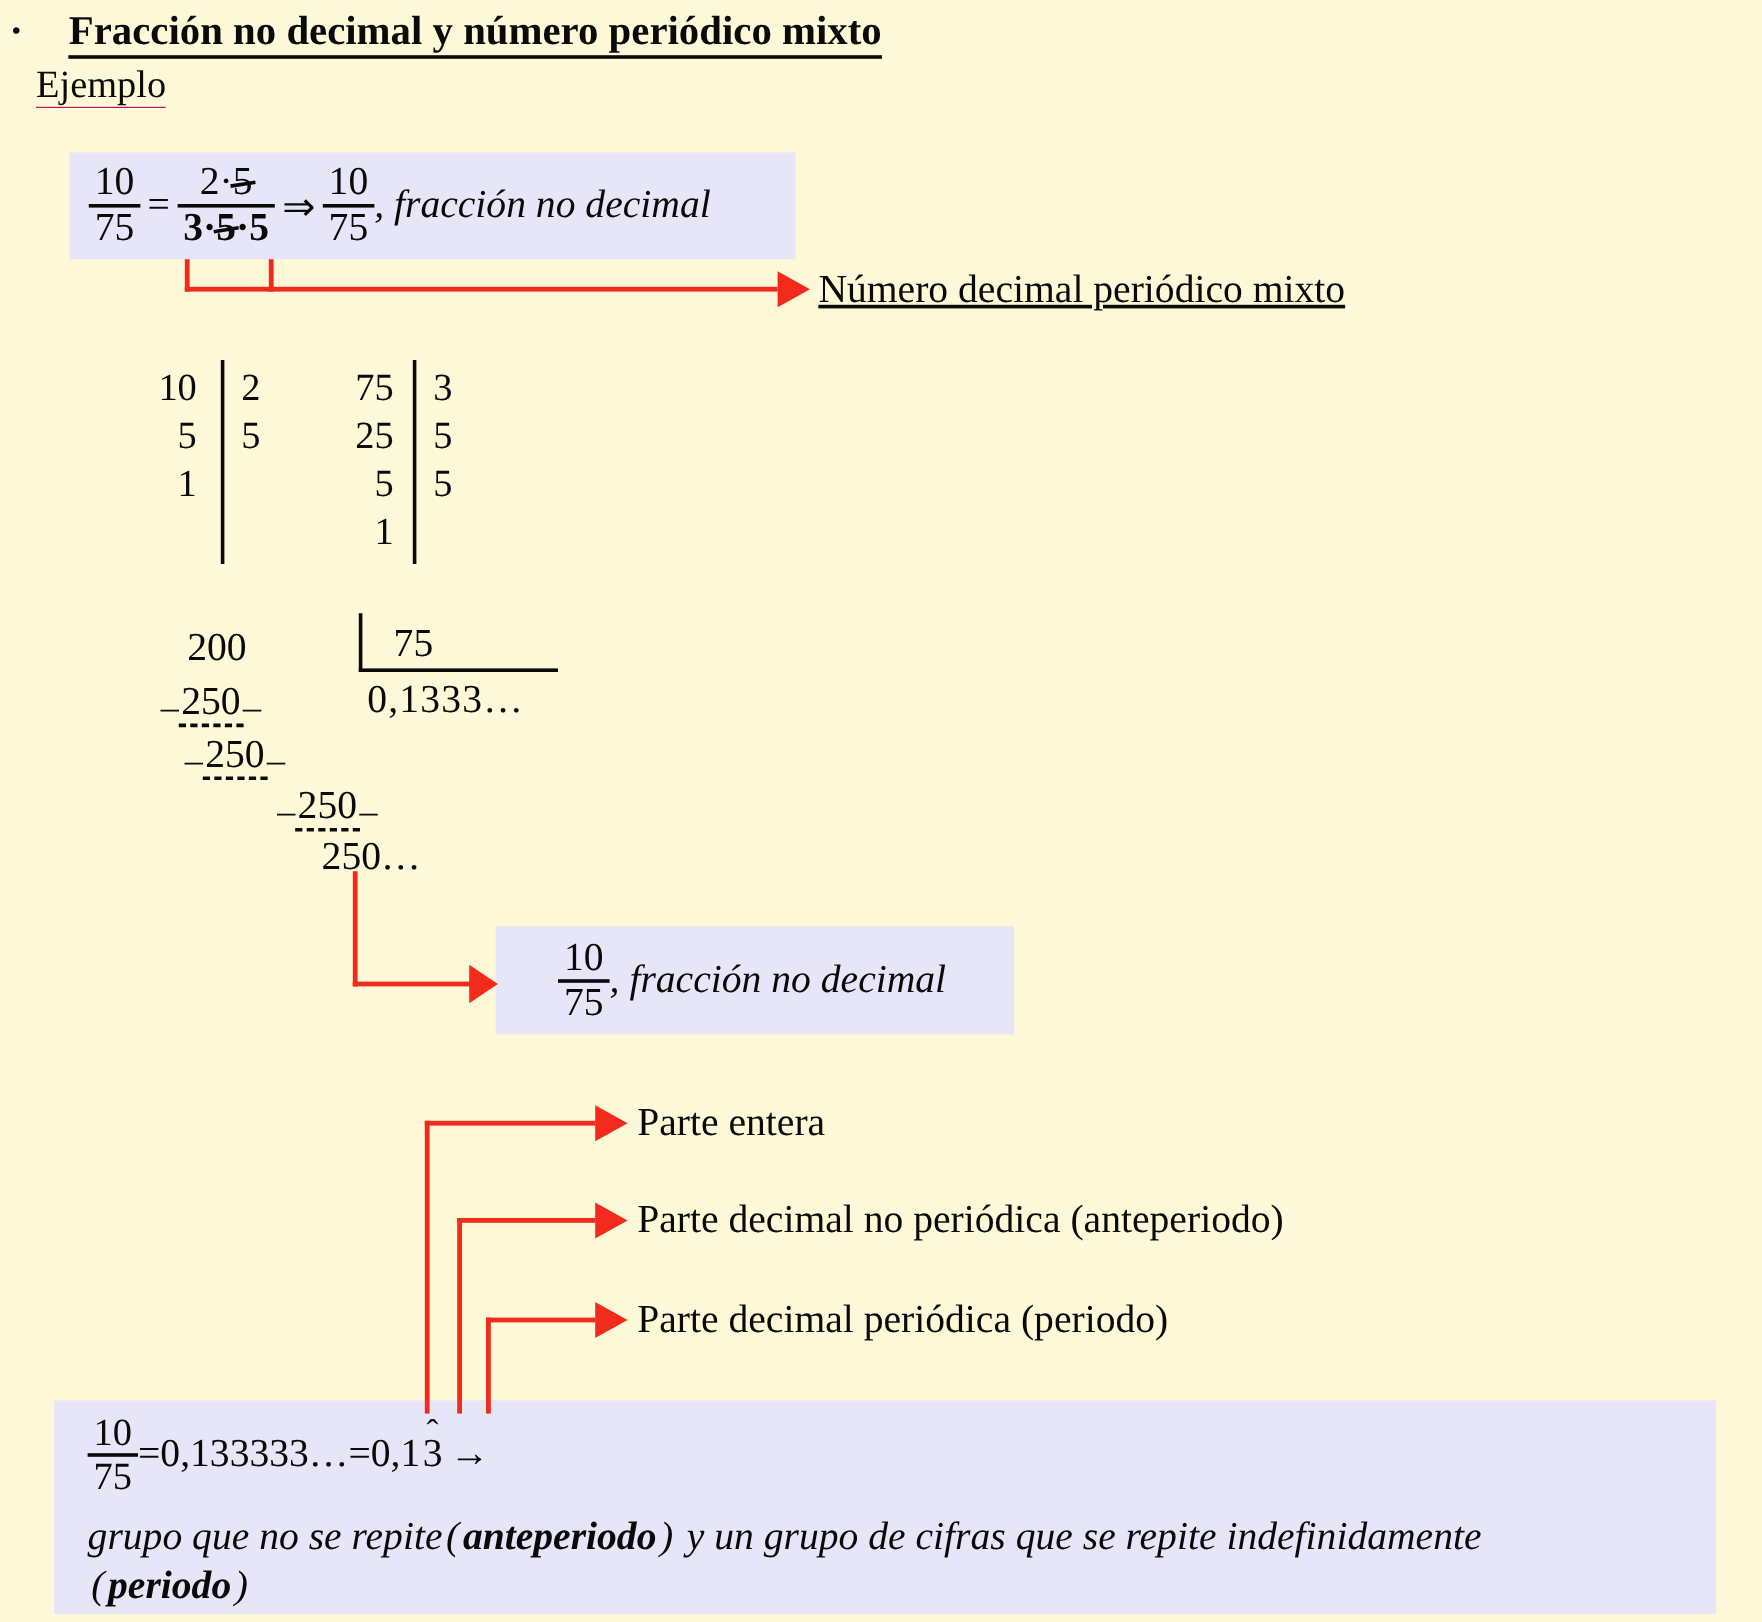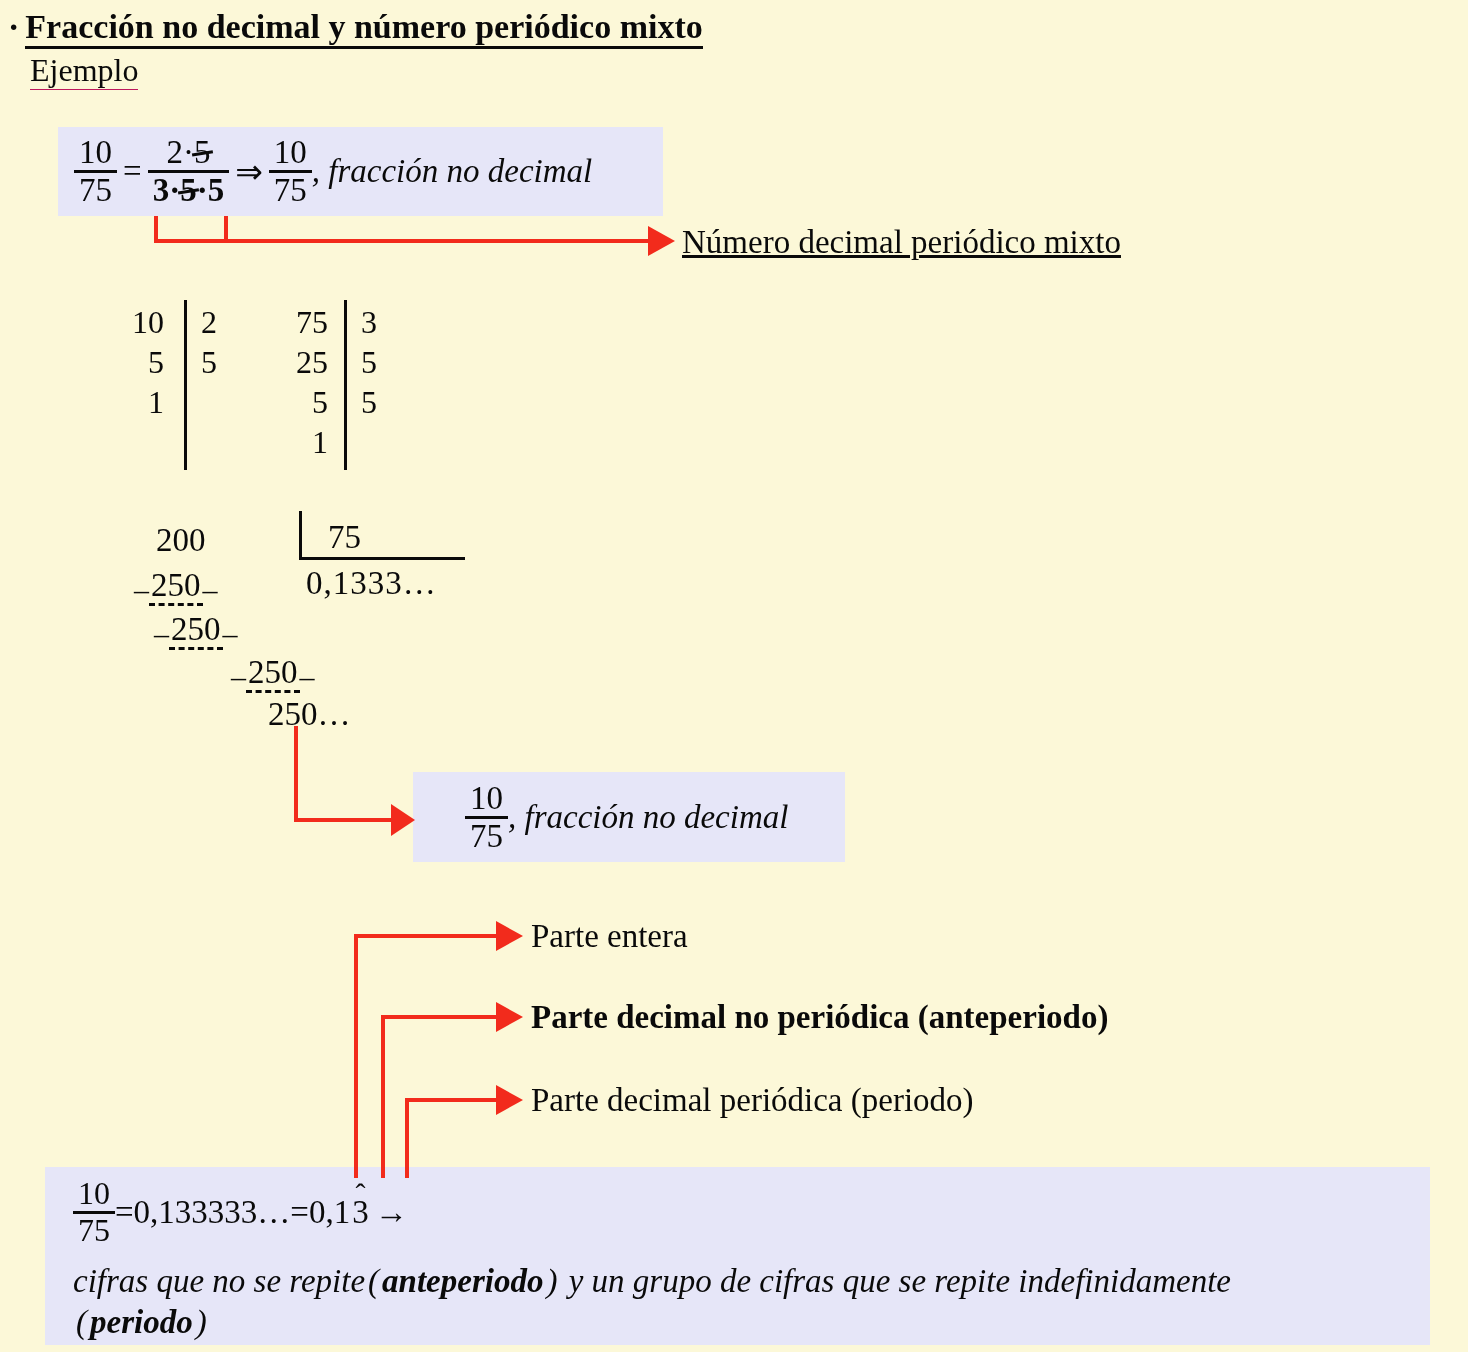--- a/index.html
+++ b/index.html
@@ -9,21 +9,21 @@
     background:#FCF8D8;
     font-family:"Liberation Serif", serif;
     color:#0a0a0a;
     overflow:hidden;
   }
   .abs { position:absolute; }
 
   
   .title-row { left:8px; top:8px; font-size:34px; font-weight:bold; white-space:nowrap; }
   .title-row .bullet { font-weight:bold; margin-right:6px; }
-  .title-row .title-text { border-bottom:3px solid #0a0a0a; padding-bottom:1px; }
+  .title-row .title-text { border-bottom:3px solid #0a0a0a; padding-bottom:1px;margin-left:32px; }
   .example { left:30px; top:52px; font-size:32px; }
   .example span { border-bottom:1px solid #be185d; padding-bottom:1px; }
 
   
   .panel { background:#E6E6F8; }
   #panel-simplification { left:58px; top:127px; width:605px; height:89px;
       display:flex; align-items:center; padding-left:16px; font-size:33px; }
   #panel-fraction-note { left:413px; top:772px; width:432px; height:90px;
       display:flex; align-items:center; padding-left:52px; font-size:33px; }
   #panel-conclusion { left:45px; top:1167px; width:1385px; height:178px; }
@@ -172,39 +172,39 @@
 </div>
 
 <div class="rl" style="left:354px;top:934px;width:4px;height:244px;"></div>
 <div class="rl" style="left:354px;top:934px;width:142px;height:4px;"></div>
 <div class="ah" style="left:496px;top:921px;border-width:15px 0 15px 27px;"></div>
 <div class="annot" style="left:531px;top:918px;">Parte entera</div>
 
 <div class="rl" style="left:381px;top:1015px;width:4px;height:163px;"></div>
 <div class="rl" style="left:381px;top:1015px;width:115px;height:4px;"></div>
 <div class="ah" style="left:496px;top:1002px;border-width:15px 0 15px 27px;"></div>
-<div class="annot" style="left:531px;top:999px;font-weight:bold;">Parte decimal no periódica (anteperiodo)</div>
+<div class="annot" style="left:531px;top:999px;">Parte decimal no periódica (anteperiodo)</div>
 
 <div class="rl" style="left:405px;top:1098px;width:4px;height:80px;"></div>
 <div class="rl" style="left:405px;top:1098px;width:91px;height:4px;"></div>
 <div class="ah" style="left:496px;top:1085px;border-width:15px 0 15px 27px;"></div>
 <div class="annot" style="left:531px;top:1082px;">Parte decimal periódica (periodo)</div>
 
 <div class="abs panel" id="panel-conclusion">
   <div class="c-line" id="c-line1">
     <span class="frac">
       <span class="num">10</span>
       <span class="den">75</span>
     </span>
     <span class="roman">=0,133333…=0,1</span>
     <span class="hat3">
       <span class="hat">ˆ</span>
       <span>3</span>
     </span>
     <span class="op roman">→</span>
   </div>
   <div class="c-line" id="c-line2">
-    <span>cifras que no se repite</span><span class="paren">(</span><span class="bold">anteperiodo</span><span class="paren">)</span> <span>y un grupo de cifras que se repite indefinidamente</span>
+    <span>grupo que no se repite</span><span class="paren">(</span><span class="bold">anteperiodo</span><span class="paren">)</span> <span>y un grupo de cifras que se repite indefinidamente</span>
   </div>
   <div class="c-line" id="c-line3">
     <span class="paren">(</span><span class="bold">periodo</span><span class="paren">)</span>
   </div>
 </div>
 
 </body></html>

